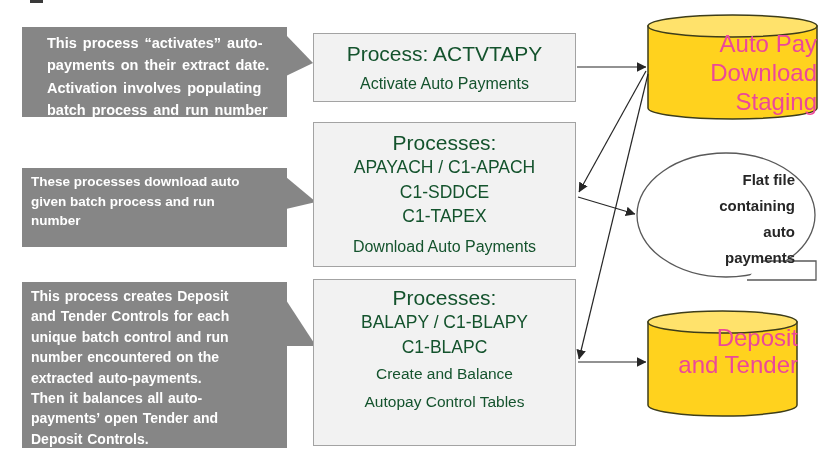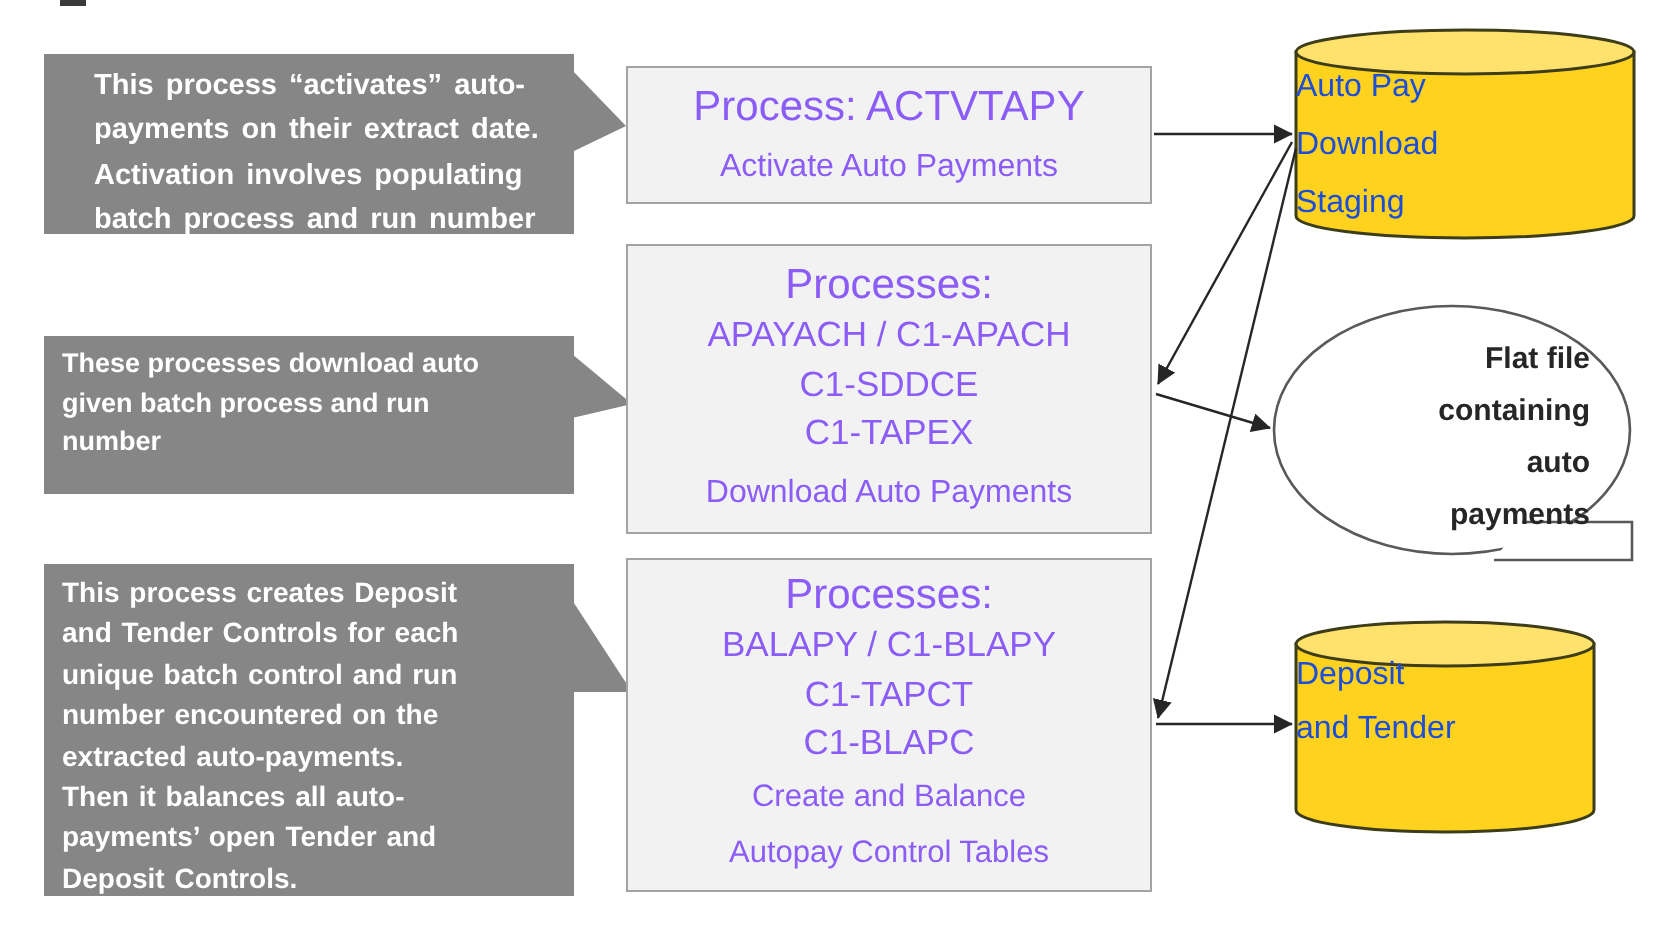--- a/index.html
+++ b/index.html
@@ -13,32 +13,32 @@
   .callout{
     position:absolute;z-index:2;background:#868686;color:#ffffff;font-weight:bold;
     box-sizing:border-box;
   }
   #co1{left:22px;top:27px;width:265px;height:90px;font-size:14.5px;line-height:22.4px;padding:5px 0 0 25px;word-spacing:2px;}
   #co2{left:22px;top:168px;width:265px;height:79px;font-size:13.5px;line-height:19.6px;padding:4px 0 0 9px;}
   #co3{left:22px;top:282px;width:265px;height:166px;font-size:14px;line-height:20.4px;padding:4px 0 0 9px;word-spacing:1px;}
 
   .pbox{
     position:absolute;z-index:2;left:313px;width:263px;background:#f2f2f2;
-    border:1.5px solid #a3a3a3;color:#8b5cf6;text-align:center;box-sizing:border-box;
+    border:1.5px solid #a3a3a3;color:#14532d;text-align:center;box-sizing:border-box;
   }
   #pb1{top:33px;height:69px;}
   #pb2{top:122px;height:145px;}
   #pb3{top:279px;height:167px;}
   .pb-title{font-size:21px;line-height:25px;margin-top:7px;}
   .pb-code{font-size:17.5px;line-height:24.5px;}
   .pb-sub{font-size:16px;line-height:22px;margin-top:7px;}
   #pb3 .pb-sub3{font-size:15.5px;line-height:26px;margin-top:2px;}
   #pb3 .pb-title{margin-top:5px;}
 
-  .cyl-label{text-align:left;color:#1d4ed8;font-size:16px;}
+  .cyl-label{text-align:right;color:#ec4899;font-size:24px;}
   #cyl1-label{left:648px;top:29px;width:169px;line-height:29px;}
   #cyl2-label{left:648px;top:324px;width:150px;line-height:27px;}
   #oval-label{left:640px;top:167px;width:155px;text-align:right;color:#262626;
               font-size:15px;font-weight:bold;line-height:26px;}
 </style>
 </head>
 <body>
 
 <svg id="diagram-svg" width="837" height="465" viewBox="0 0 837 465">
   <defs>
@@ -102,21 +102,20 @@
   <div class="pb-title">Processes:</div>
   <div class="pb-code">APAYACH / C1-APACH</div>
   <div class="pb-code">C1-SDDCE</div>
   <div class="pb-code">C1-TAPEX</div>
   <div class="pb-sub">Download Auto Payments</div>
 </div>
 
 <div class="pbox" id="pb3">
   <div class="pb-title">Processes:</div>
   <div class="pb-code">BALAPY / C1-BLAPY</div>
-  <div class="pb-code">C1-TAPCT</div>
   <div class="pb-code">C1-BLAPC</div>
   <div class="pb-sub3">Create and Balance</div>
   <div class="pb-sub3">Autopay Control Tables</div>
 </div>
 
 <div class="txt cyl-label" id="cyl1-label">
   <div>Auto Pay</div>
   <div>Download</div>
   <div>Staging</div>
 </div>

